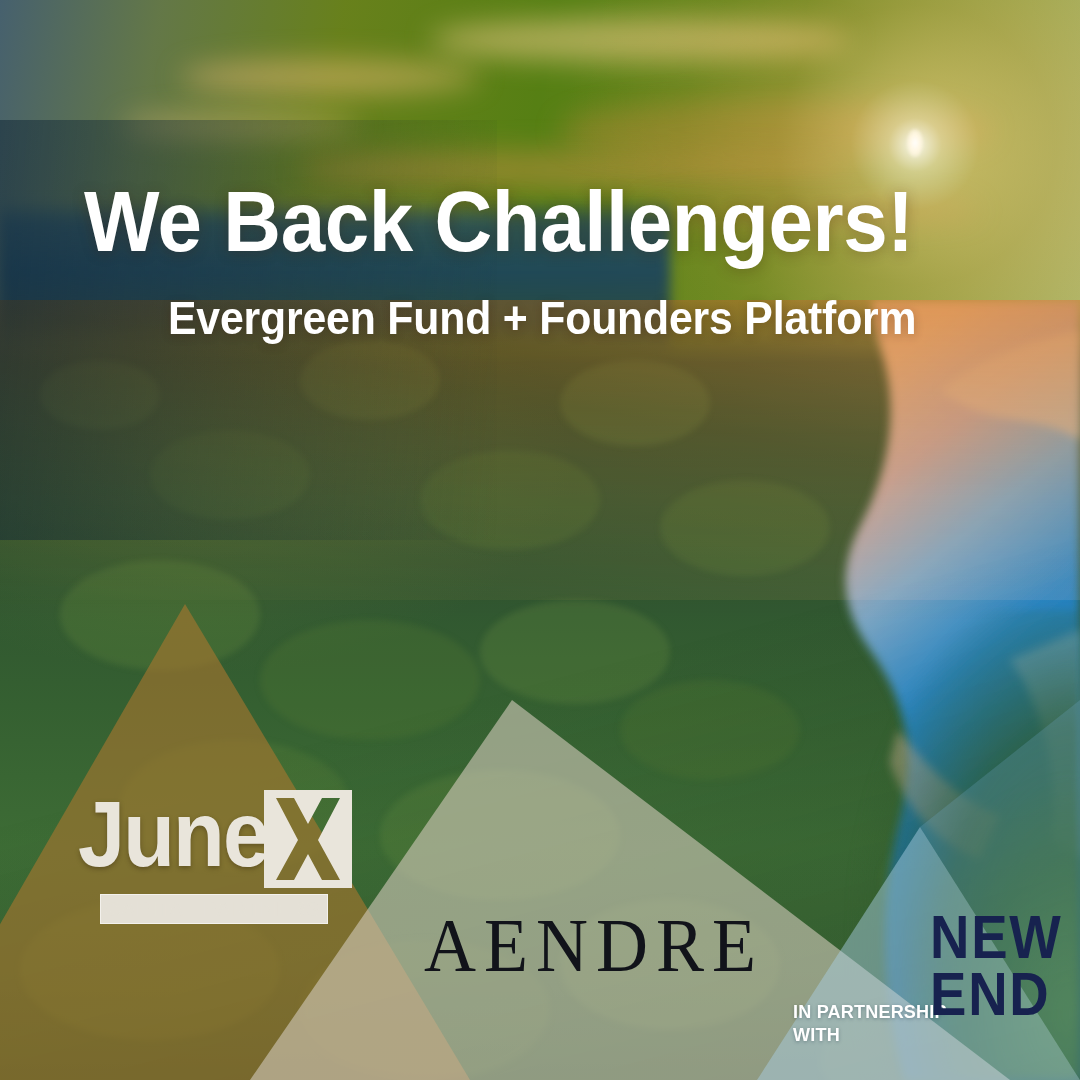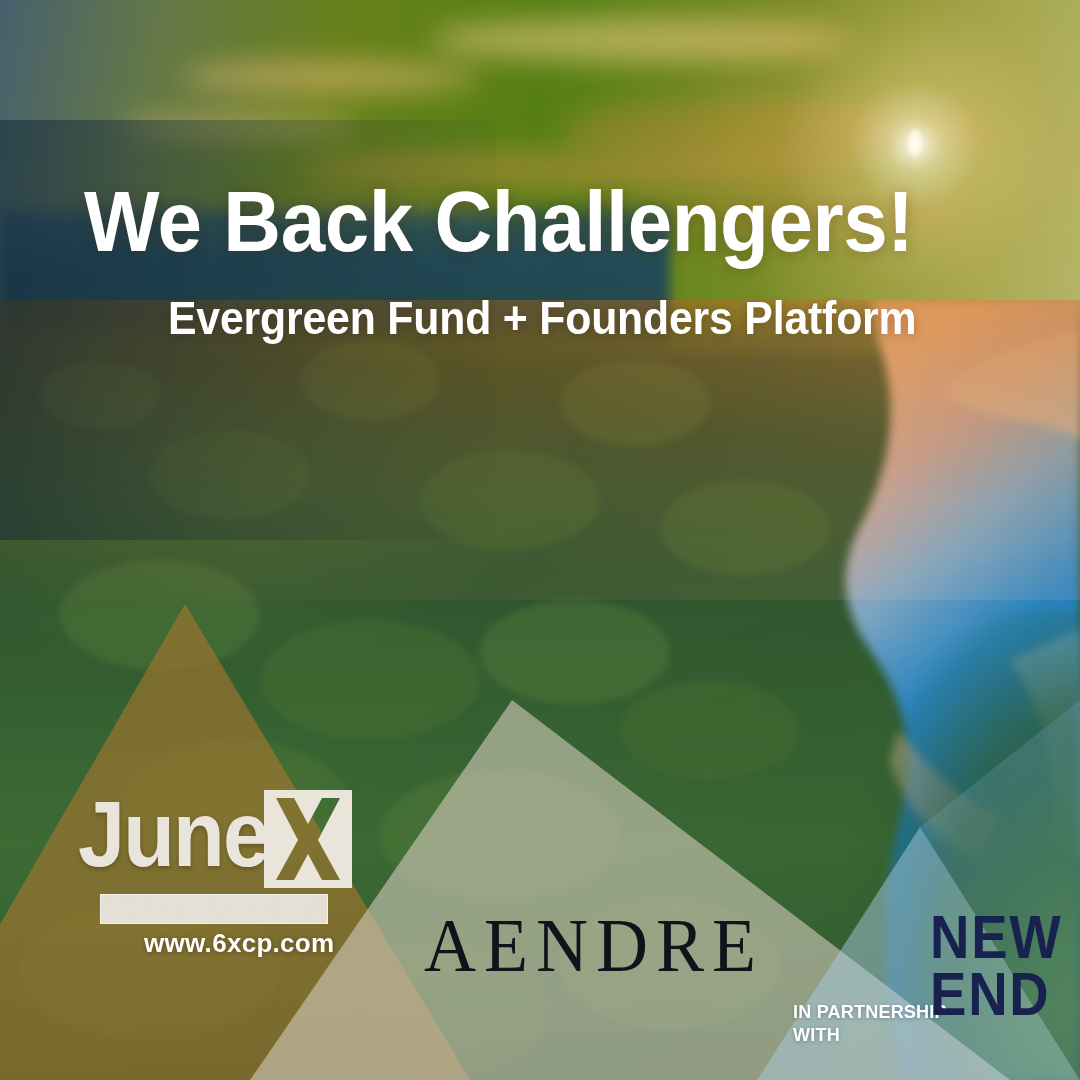--- a/index.html
+++ b/index.html
@@ -367,21 +367,20 @@
         <defs>
           <mask id="capmask">
             <rect x="0" y="0" width="226" height="28" fill="#fff"></rect>
             <text x="113" y="21" text-anchor="middle" font-family="Liberation Sans, sans-serif" font-size="21" font-weight="bold" letter-spacing="0.5" transform="translate(0,0) scale(0.99,1)" fill="#000">CAPITAL PARTNERS</text>
           </mask>
         </defs>
         <rect x="0" y="0" width="226" height="28" fill="#e4e0d6" mask="url(#capmask)"></rect>
       </svg>
     </div>
 
-    <div class="site">www.6xcp.com</div>
   </div>
 
   <div id="aendre">AENDRE</div>
 
   <div id="partnership">
     <span>IN PARTNERSHIP</span><br>
     <span>WITH</span>
   </div>
 
   <div id="newend">

